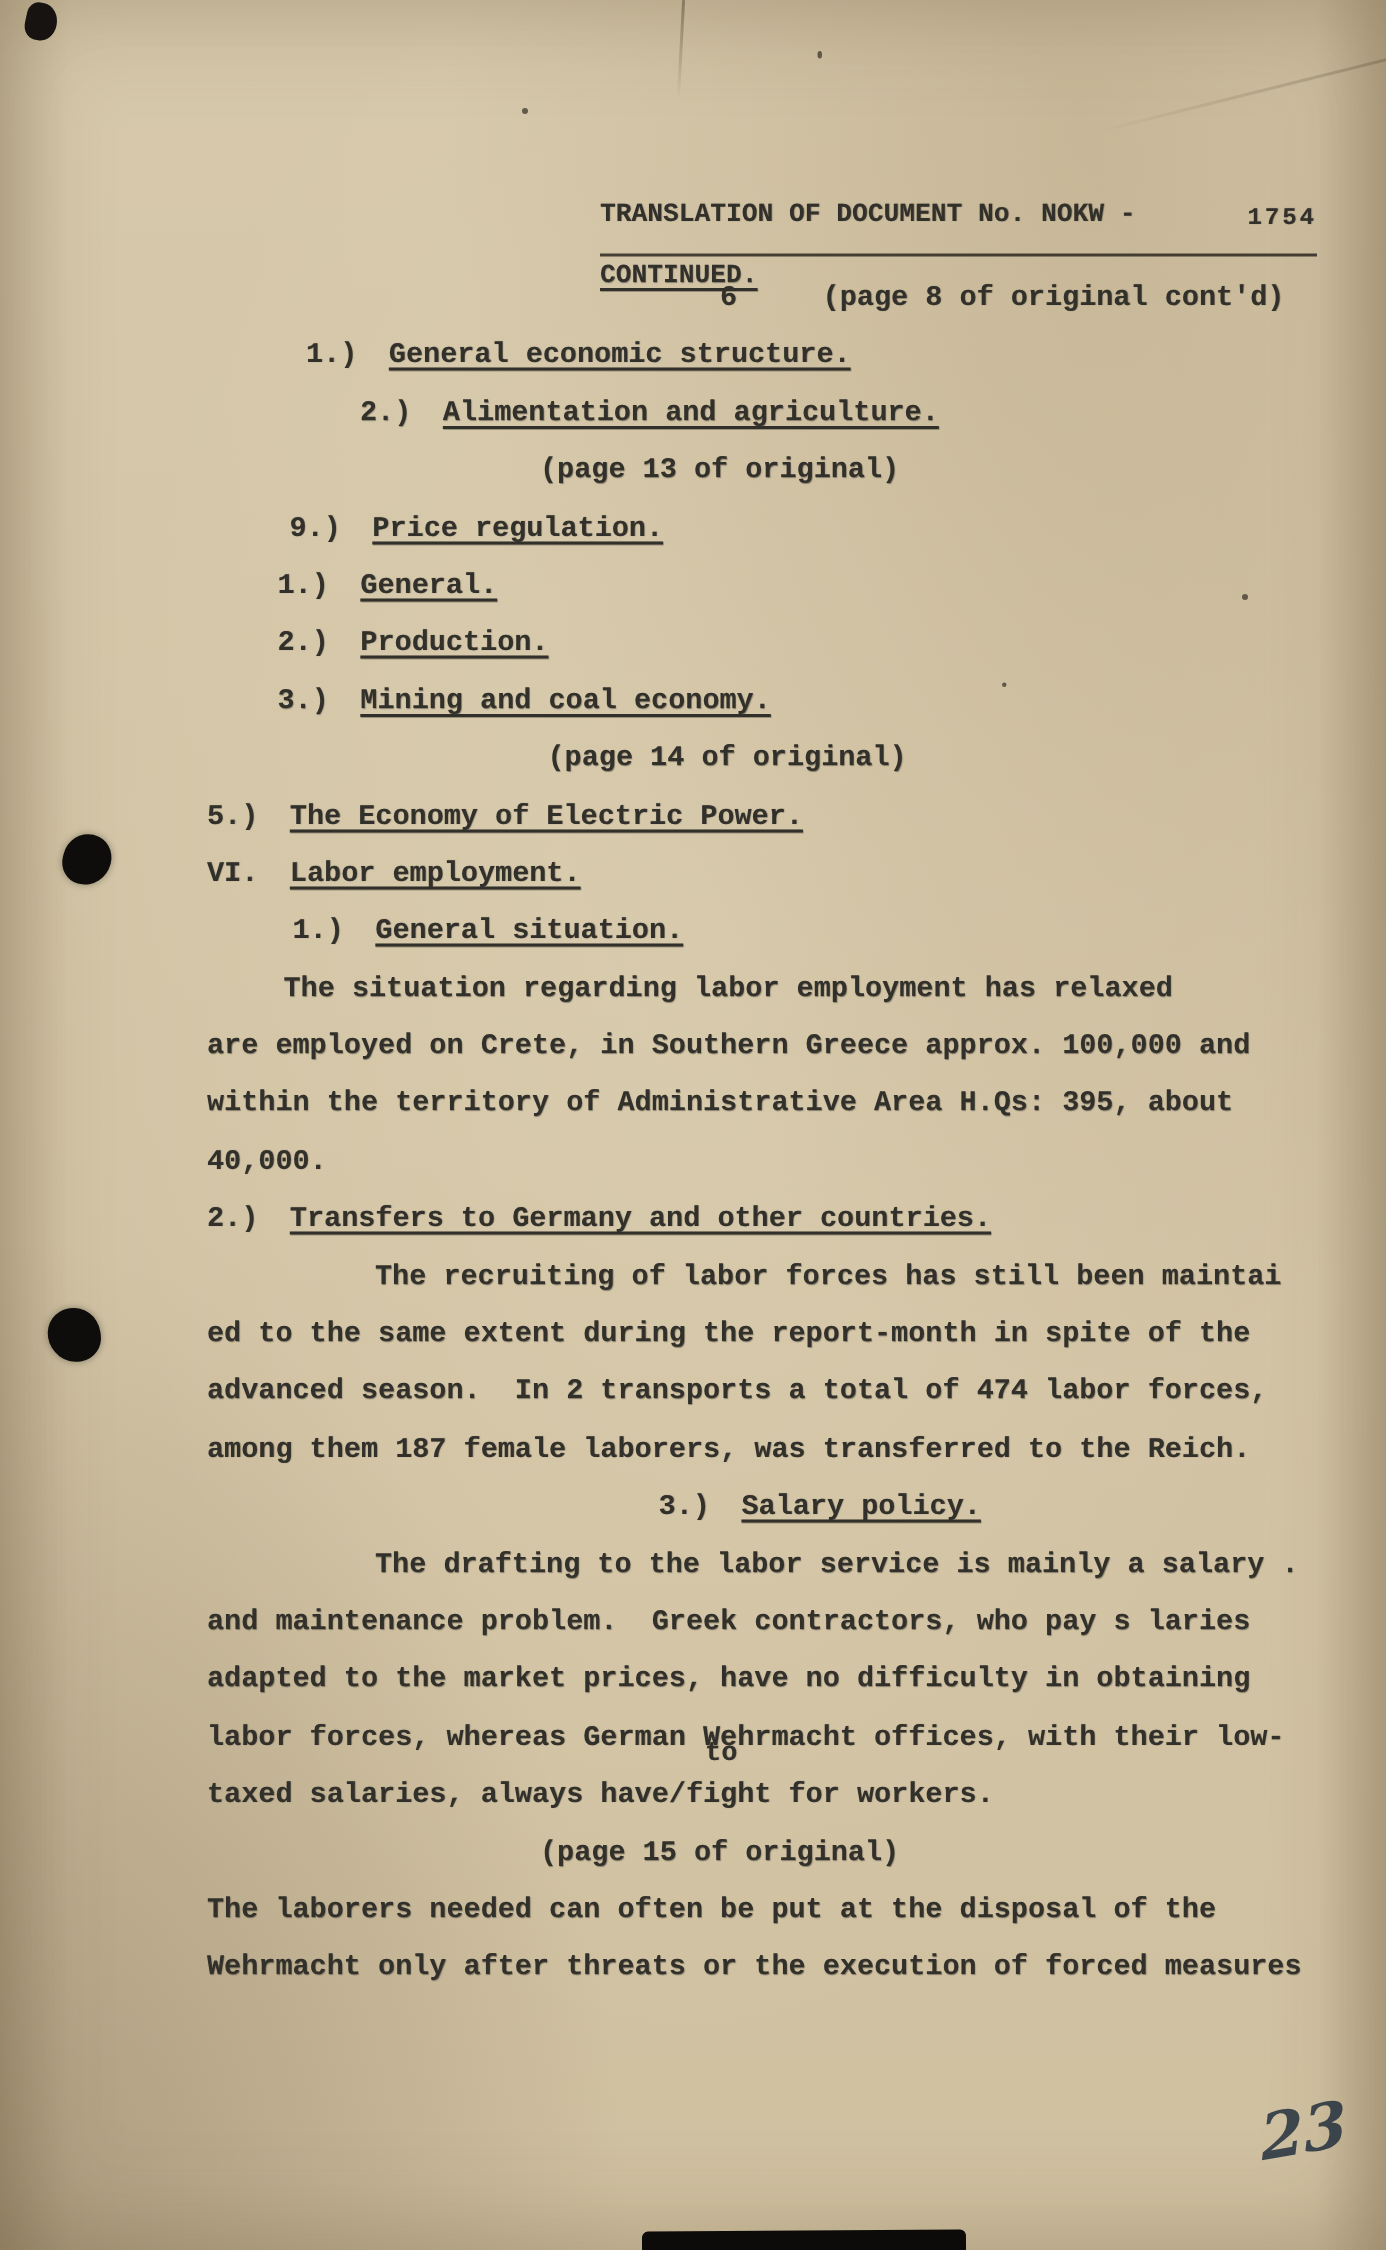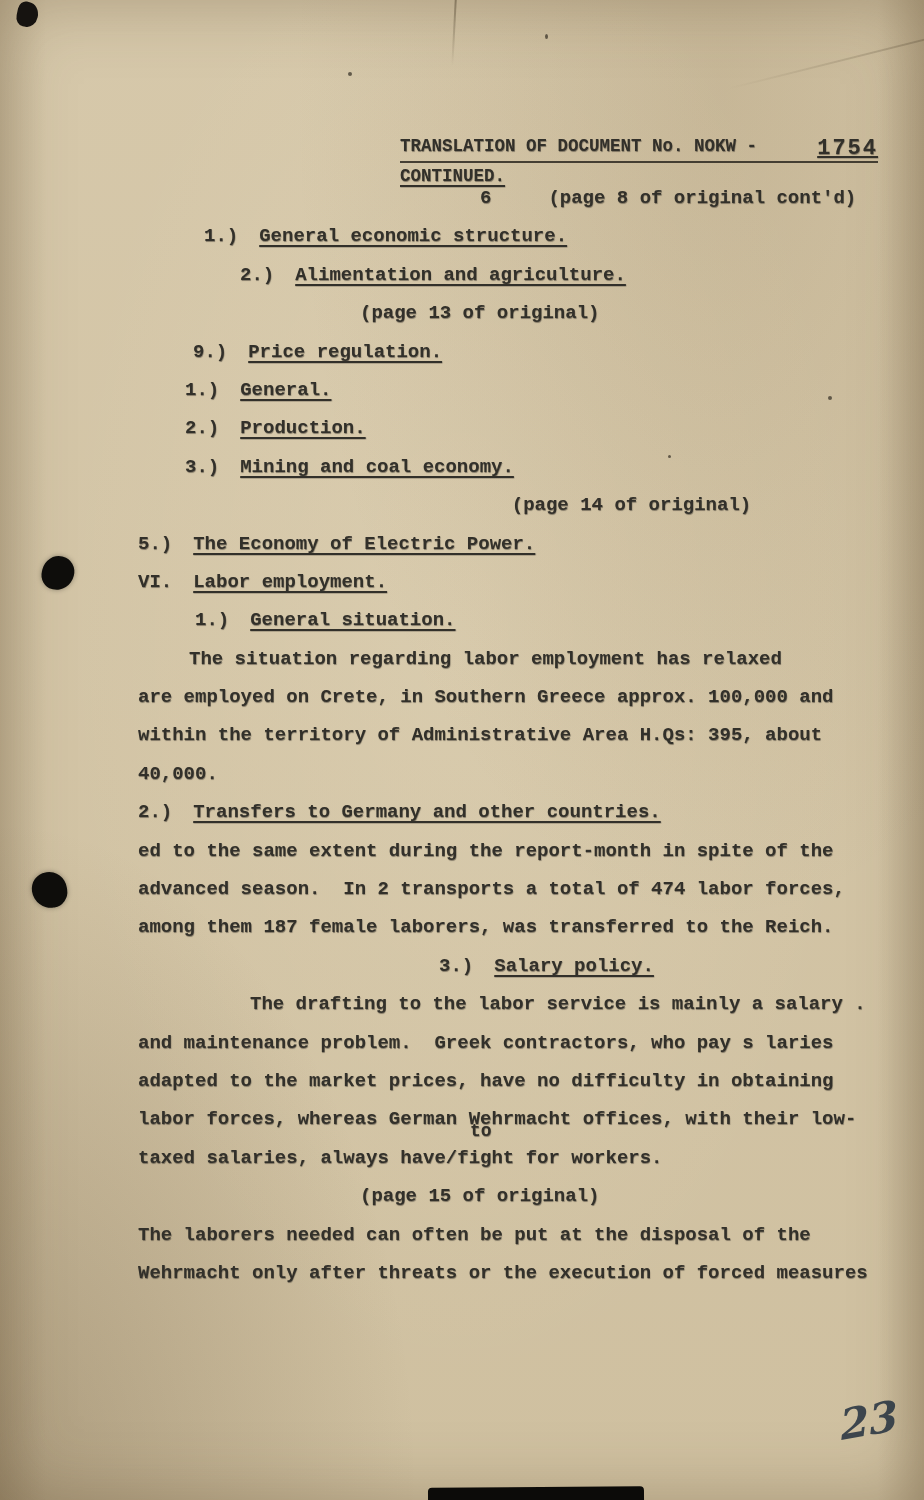--- a/index.html
+++ b/index.html
@@ -59,29 +59,28 @@
     top: 133px;
     width: 478px;
     font-size: 17.5px;
     font-weight: bold;
     color: #32302a;
     text-shadow: 0.4px 0.5px 0.7px rgba(40,36,30,0.45);
   }
   .header-row1 {
     display: flex;
     justify-content: space-between;
-    align-items: center;
+    align-items: flex-start;
     border-bottom: 2px solid rgba(45,40,32,0.85);
-    padding-bottom: 3px;
+    padding-bottom: 16px;
   }
   .doc-number {
-    font-size: 22px;
+    font-size: 16px;
     letter-spacing: 2px;
     transform: translateY(3px);
-    text-decoration: underline;
   }
   .header-row2 { margin-top: 3px; }
 
   
   .hole {
     position: absolute;
     background: #0e0d0b;
     box-shadow: 0 0 5px rgba(0,0,0,0.35);
   }
   .hole-1 { left: 42px; top: 556px; width: 32px; height: 34px; border-radius: 52% 48% 55% 45%; transform: rotate(14deg); }
@@ -152,29 +151,30 @@
 
   <div class="doc-lines" id="doc-lines">
       <div class="line text" style="margin-left: 342px;"><span>6     (page 8 of original cont'd)</span></div>
       <div class="line item" style="margin-left: 66px;"><span class="prefix">1.)</span><span class="underline">General economic structure.</span></div>
       <div class="line item" style="margin-left: 102px;"><span class="prefix">2.)</span><span class="underline">Alimentation and agriculture.</span></div>
       <div class="line center" style="margin-left: 222px;"><span>(page 13 of original)</span></div>
       <div class="line item" style="margin-left: 55px;"><span class="prefix">9.)</span><span class="underline">Price regulation.</span></div>
       <div class="line item" style="margin-left: 47px;"><span class="prefix">1.)</span><span class="underline">General.</span></div>
       <div class="line item" style="margin-left: 47px;"><span class="prefix">2.)</span><span class="underline">Production.</span></div>
       <div class="line item" style="margin-left: 47px;"><span class="prefix">3.)</span><span class="underline">Mining and coal economy.</span></div>
-      <div class="line center" style="margin-left: 227px; text-align: center;"><span>(page 14 of original)</span></div>
+      <div class="line center" style="margin-left: 227px;"><span>(page 14 of original)</span></div>
       <div class="line item"><span class="prefix">5.)</span><span class="underline">The Economy of Electric Power.</span></div>
       <div class="line item"><span class="prefix">VI.</span><span class="underline">Labor employment.</span></div>
       <div class="line item" style="margin-left: 57px;"><span class="prefix">1.)</span><span class="underline">General situation.</span></div>
       <div class="line text" style="margin-left: 51px;"><span>The situation regarding labor employment has relaxed</span></div>
       <div class="line text"><span>are employed on Crete, in Southern Greece approx. 100,000 and</span></div>
       <div class="line text"><span>within the territory of Administrative Area H.Qs: 395, about</span></div>
       <div class="line text"><span>40,000.</span></div>
       <div class="line item" style=""><span class="prefix">2.)</span><span class="underline">Transfers to Germany and other countries.</span></div>
+      <div class="line text" style="margin-left: 112px;"><span>The recruiting of labor forces has still been maintai</span></div>
       <div class="line text"><span>ed to the same extent during the report-month in spite of the</span></div>
       <div class="line text"><span>advanced season.  In 2 transports a total of 474 labor forces,</span></div>
       <div class="line text"><span>among them 187 female laborers, was transferred to the Reich.</span></div>
       <div class="line item" style="margin-left: 57px; text-align: center;"><span class="prefix">3.)</span><span class="underline">Salary policy.</span></div>
       <div class="line text" style="margin-left: 112px;"><span>The drafting to the labor service is mainly a salary .</span></div>
       <div class="line text"><span>and maintenance problem.  Greek contractors, who pay s laries</span></div>
       <div class="line text"><span>adapted to the market prices, have no difficulty in obtaining</span></div>
       <div class="line text"><span>labor forces, whereas German Wehrmacht offices, with their low-</span></div>
       <div class="line text"><span>taxed salaries, always have/fight for workers.</span><span class="insert-above" style="left: 332px;">to</span></div>
       <div class="line center" style="margin-left: 222px;"><span>(page 15 of original)</span></div>

